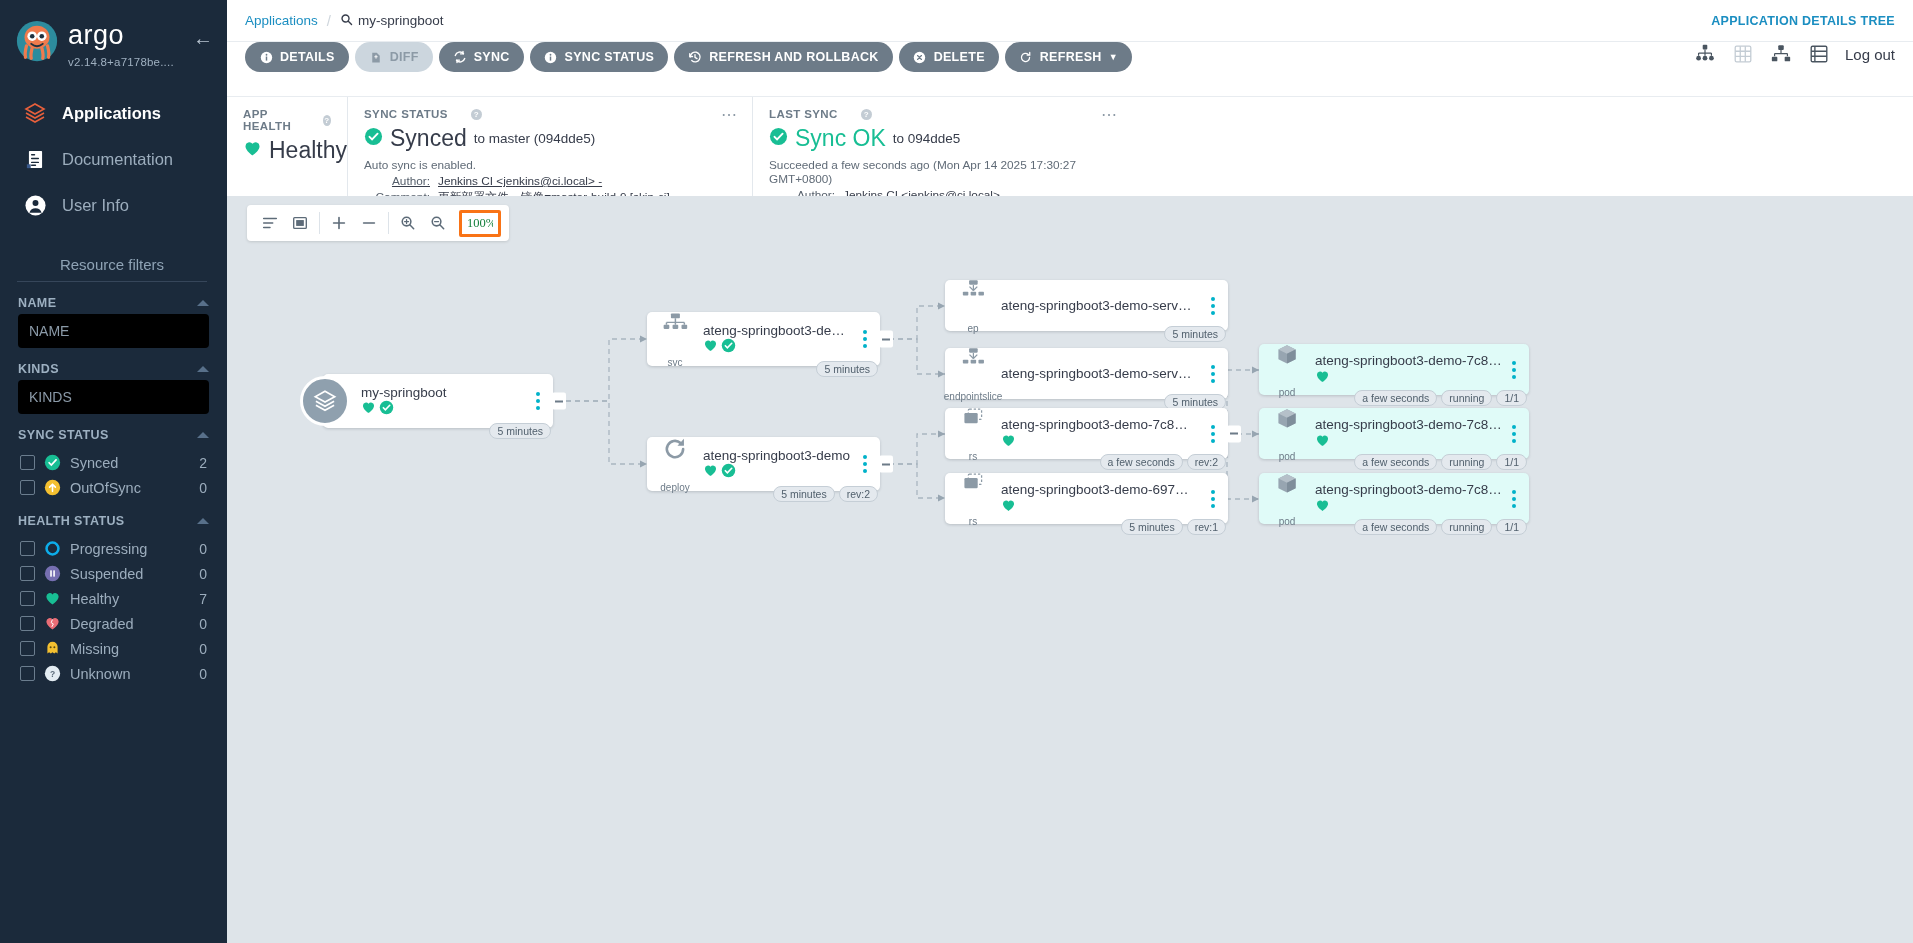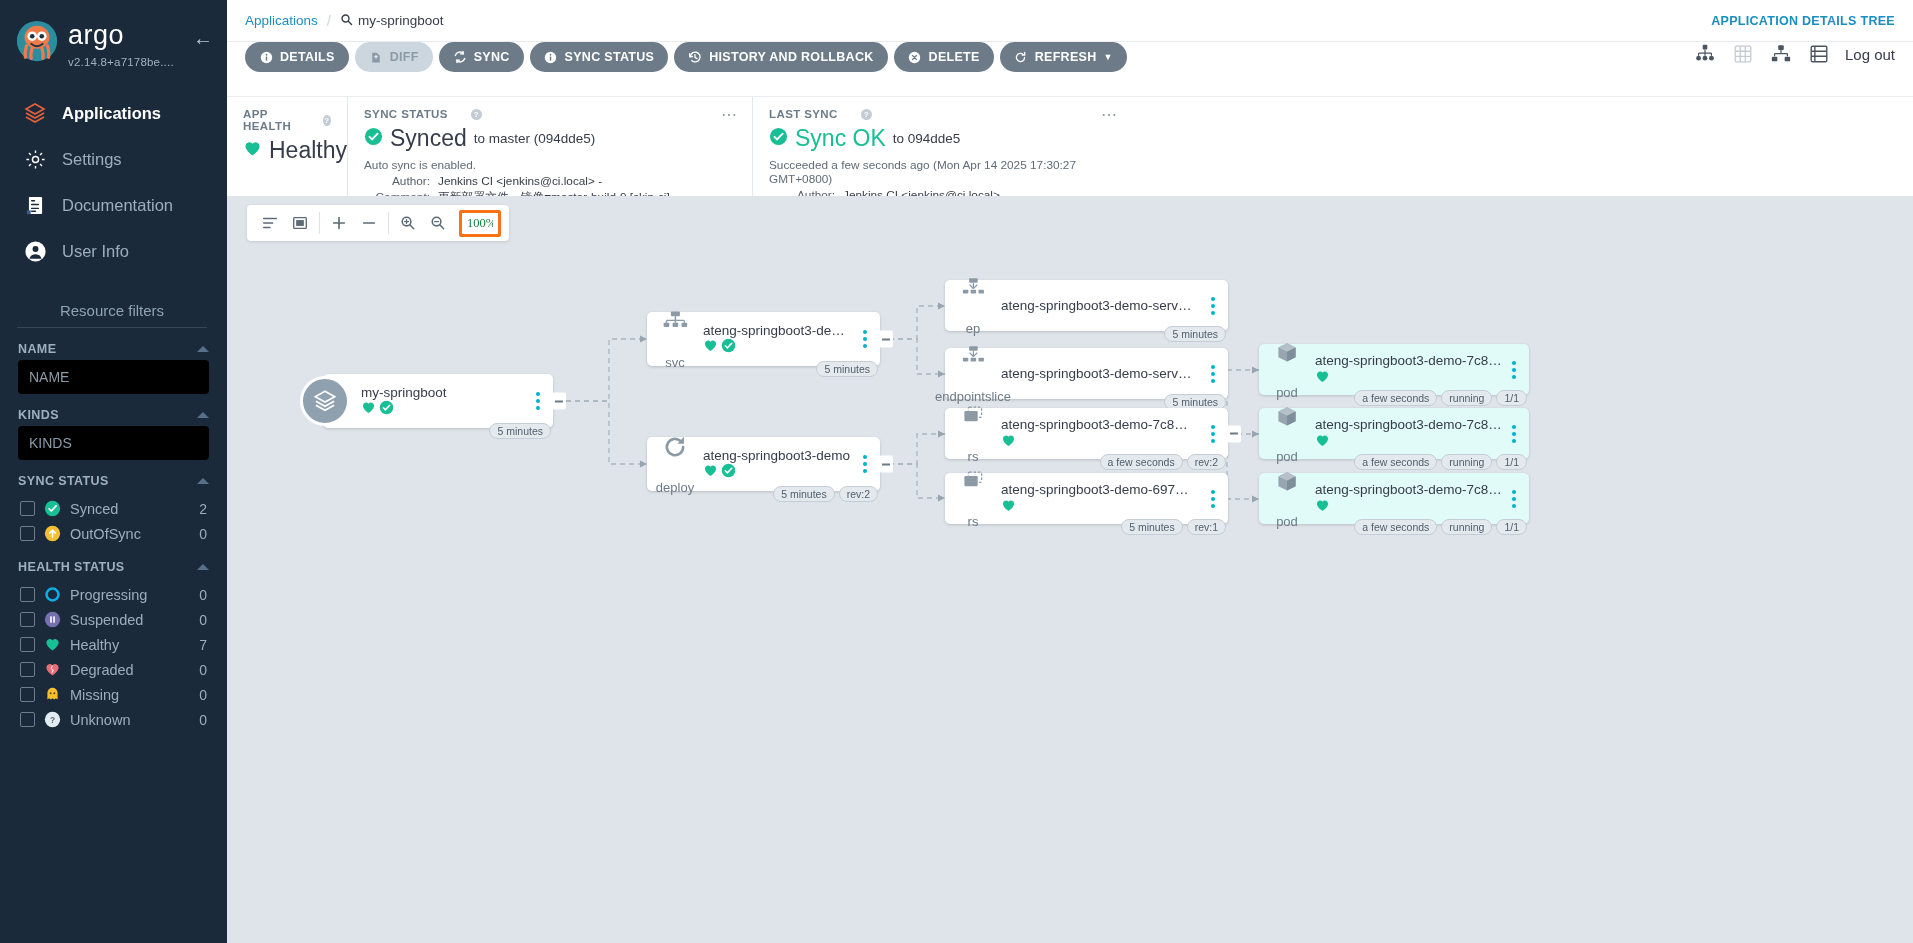--- a/index.html
+++ b/index.html
@@ -111,21 +111,21 @@
   .qmark {
     width: 11px; height: 11px; border-radius: 50%; background: #c3ccd4;
     color: #fff; font-size: 8px; display: inline-flex; align-items: center;
     justify-content: center; font-weight: bold;
   }
   .sp-main { display: flex; align-items: center; gap: 7px; margin-top: 5px; }
   .sp-big { font-size: 23px; color: #363c4a; font-weight: normal; }
   .sp-big.green { color: #18be94; }
   .sp-sub { font-size: 13.5px; color: #363c4a; }
   .sp-note { font-size: 11.8px; color: #606b77; margin-top: 6px; }
-  .sp-kv { font-size: 11.8px; color: #363c4a; display: flex; margin-top: 2px; }
+  .sp-kv { font-size: 11.8px; color: #363c4a; display: flex; margin-top: 2px; text-decoration: underline; }
   .sp-k { width: 66px; text-align: right; color: #555f6b; flex: 0 0 66px; }
   .sp-v { margin-left: 8px; }
   .dots3 {
     position: absolute; right: 14px; top: 10px; color: #8d9aa6;
     font-size: 16px; letter-spacing: 1px; cursor: pointer; line-height: 1;
   }
   .health-panel { width: 120px; flex: 0 0 120px; }
   .sync-panel { width: 405px; flex: 0 0 405px; }
   .lastsync-panel { width: 380px; flex: 0 0 380px; }
 
@@ -152,21 +152,21 @@
     position: absolute; background: #fff; border-radius: 5px;
     box-shadow: 0 1px 3px rgba(40,50,60,.20);
     display: flex; align-items: center;
   }
   .node.podnode { background: #e0fbf8; }
   .node.appnode { background: #fff; border-radius: 5px; }
   .n-ico {
     width: 52px; flex: 0 0 52px; display: flex; flex-direction: column;
     align-items: center; justify-content: center; padding-left: 4px;
   }
-  .kindlbl { font-size: 13px; color: #6d7b88; margin-top: 16px; }
+  .kindlbl { font-size: 10px; color: #6d7b88; margin-top: 16px; }
   .n-body { flex: 1; min-width: 0; padding-left: 4px; }
   .n-title {
     font-size: 13.5px; color: #363c4a; white-space: nowrap;
     overflow: hidden; text-overflow: ellipsis;
   }
   .n-icons { display: flex; align-items: center; gap: 3px; margin-top: 2px; height: 16px; }
   .kebab {
     width: 22px; flex: 0 0 22px; display: flex; flex-direction: column;
     align-items: center; justify-content: center; gap: 3px; cursor: pointer;
     margin-right: 4px;
@@ -223,29 +223,20 @@
           <svg viewBox="0 0 24 24" width="24" height="24" fill="none" stroke="#e8603c" stroke-width="1.6">
             <path d="M12 3 L21 8 L12 13 L3 8 Z"></path>
               <path d="M3 12 L12 17 L21 12"></path>
               <path d="M3 16 L12 21 L21 16"></path>
           </svg>
         </span>
         <span>Applications</span>
       </div>
       <div class="nav-item">
         <span class="nav-ico">
-          <svg viewBox="0 0 24 24" width="23" height="23" fill="none" stroke="#fff" stroke-width="1.5">
-            <circle cx="12" cy="12" r="3.2"></circle>
-            <path d="M12 2.5v2.8M12 18.7v2.8M2.5 12h2.8M18.7 12h2.8M5.2 5.2l2 2M16.8 16.8l2 2M18.8 5.2l-2 2M7.2 16.8l-2 2"></path>
-          </svg>
-        </span>
-        <span>Settings</span>
-      </div>
-      <div class="nav-item">
-        <span class="nav-ico">
           <svg viewBox="0 0 24 24" width="23" height="23">
             <rect x="4.5" y="2.5" width="15" height="19" rx="1.4" fill="#fff" stroke="#1b2a3b" stroke-width="1.2"></rect>
             <path d="M8 7h3M8 11h7M8 15h7M8 18h4" stroke="#1b2a3b" stroke-width="1.4" stroke-linecap="round"></path>
             <rect x="3" y="17" width="4" height="4" fill="#3a5a8c"></rect>
           </svg>
         </span>
         <span>Documentation</span>
       </div>
       <div class="nav-item">
         <span class="nav-ico">
@@ -441,21 +432,21 @@
         <span>SYNC STATUS</span>
       </button>
       <button class="btn">
         <span class="btn-ico">
           <svg viewBox="0 0 16 16" width="14" height="14" fill="none" stroke="#fff" stroke-width="1.5">
             <path d="M2.6 8a5.6 5.6 0 1 1 1.7 4" stroke-linecap="round"></path>
             <path d="M2 4.2v3.2h3.2" stroke-linecap="round"></path>
               <path d="M8 5.2V8.4l2.3 1.4" stroke-linecap="round"></path>
             </svg>
         </span>
-        <span>HISTORY AND ROLLBACK</span>
+        <span>REFRESH AND ROLLBACK</span>
       </button>
       <button class="btn">
         <span class="btn-ico">
           <svg viewBox="0 0 16 16" width="13" height="13">
               <circle cx="8" cy="8" r="7" fill="#fff"></circle>
             <path d="M5.6 5.6l4.8 4.8M10.4 5.6l-4.8 4.8" stroke="#6d7b88" stroke-width="1.5" stroke-linecap="round"></path>
             </svg>
         </span>
         <span>DELETE</span>
       </button>

